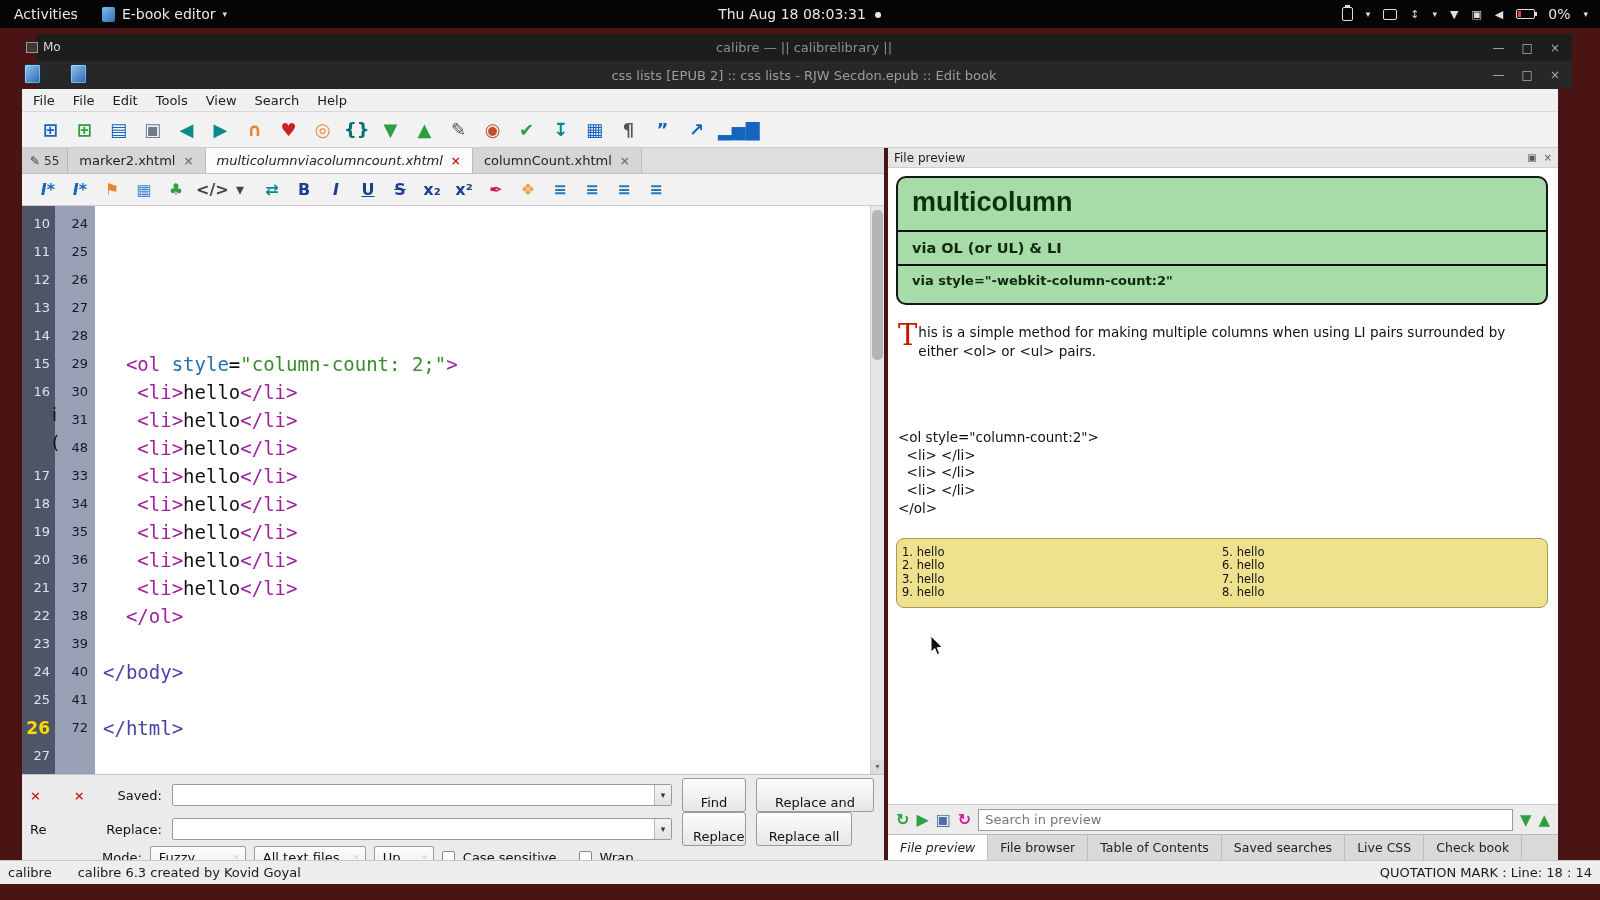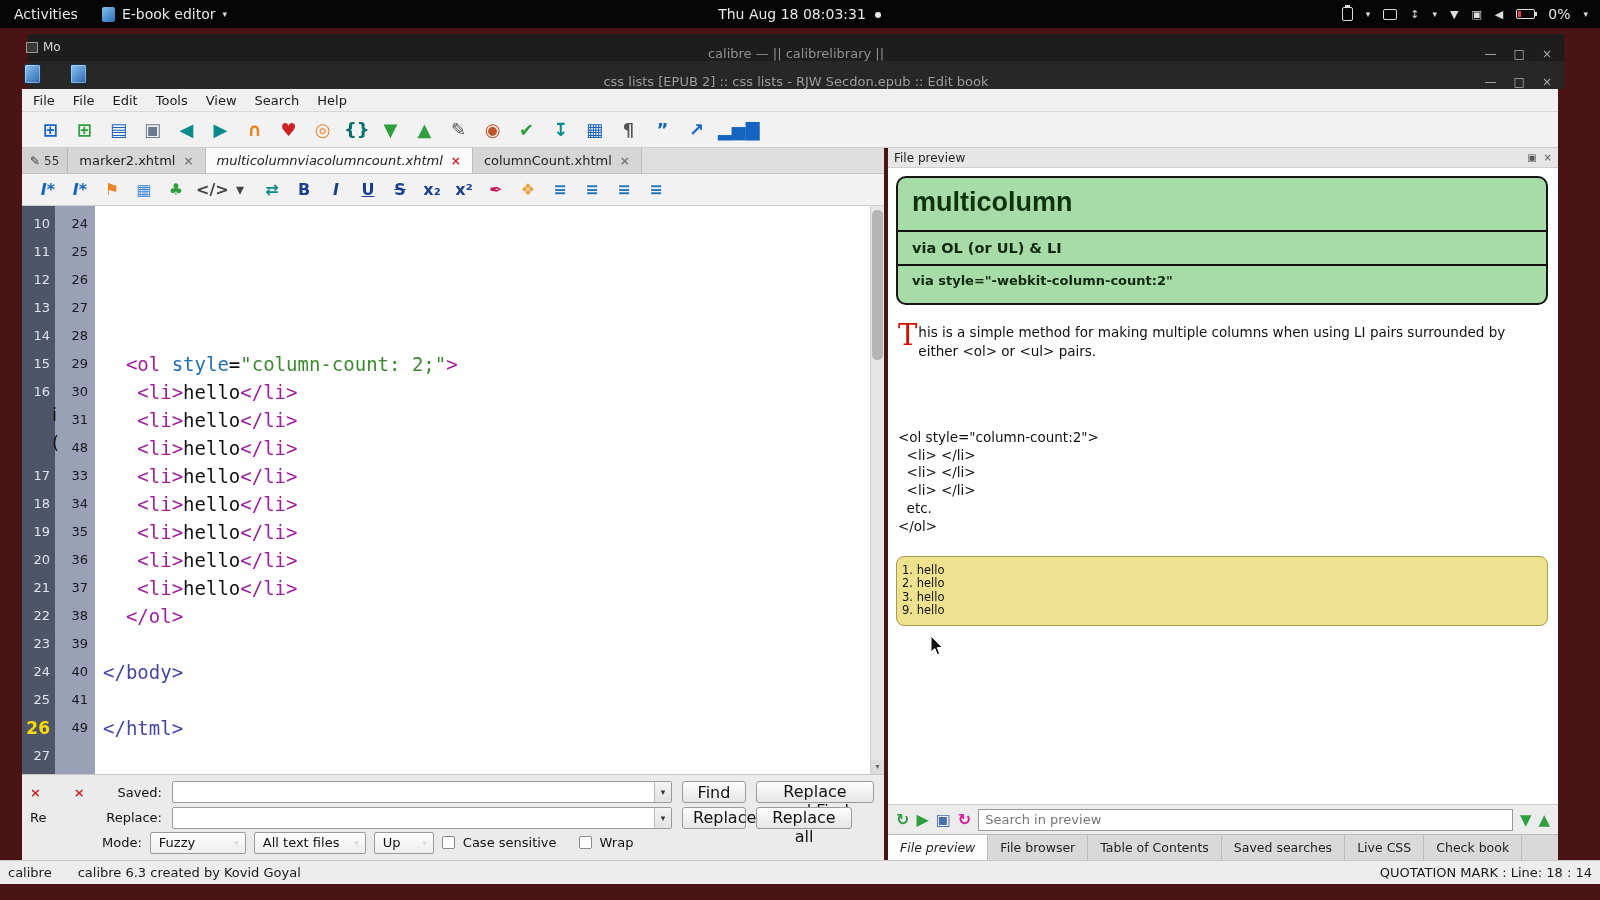--- a/index.html
+++ b/index.html
@@ -19,21 +19,21 @@
   .mini{display:inline-block;border:1px solid #ddd;border-radius:2px;}
   .clipboard{width:11px;height:14px;position:relative;}
   .clipboard::after{content:"";position:absolute;left:2px;top:-3px;width:5px;height:3px;background:#ddd;}
   .photo{width:14px;height:11px;}
   .battery{width:19px;height:10px;position:relative;}
   .battery::after{content:"";position:absolute;right:-3px;top:2px;width:2px;height:4px;background:#ddd;}
   .battery::before{content:"";position:absolute;left:1px;top:1px;width:3px;height:6px;background:#d44;}
   .tray .g{font-size:11px;color:#ddd;}
 
   
-  .titlebar{position:absolute;left:28px;width:1536px;display:flex;align-items:flex-end;justify-content:center;font-size:13px;}
+  .titlebar{position:absolute;left:36px;width:1536px;display:flex;align-items:center;justify-content:center;font-size:13px;}
   .t1{top:34px;height:27px;background:#1d1d1d;color:#8f8f8f;}
   .t2{top:61px;height:28px;background:#272727;color:#9d9d9d;}
   .winctl{position:absolute;right:12px;display:flex;gap:17px;color:#b0b0b0;font-size:12px;}
 
   
   .bg-mo{position:absolute;left:26px;top:40px;display:flex;align-items:center;gap:5px;color:#d8d8d8;font-size:12px;}
   .bg-mo .sq{width:12px;height:11px;border:1px solid #999;background:#3a3a3a;}
   .bg-books{position:absolute;left:24px;top:64px;display:flex;gap:29px;}
   .book{width:17px;height:20px;background:linear-gradient(135deg,#8cc6f2,#2b66b0);border:1px solid #15304f;border-radius:2px;box-shadow:inset 0 0 0 1px rgba(255,255,255,.35);}
 
@@ -71,21 +71,21 @@
   .varrow{position:absolute;left:0;bottom:0;width:13px;height:14px;font-size:8px;color:#666;text-align:center;line-height:14px;background:#dcdcdc;}
 
   
   .find-panel{height:86px;background:#ebebeb;border-top:1px solid #c6c6c6;display:flex;flex-direction:column;justify-content:space-evenly;padding:3px 8px;font-size:13px;color:#111;}
   .f-row{display:flex;align-items:center;gap:10px;}
   .lead{width:132px;display:flex;align-items:center;justify-content:space-between;}
   .closex{color:#c22;font-weight:bold;font-size:13px;}
   .combo-input{height:22px;border:1px solid #9a9a9a;background:#fff;display:flex;align-items:stretch;width:500px;border-radius:2px;}
   .combo-input input{flex:1;border:none;outline:none;font-size:13px;padding:0 5px;font-family:inherit;background:transparent;}
   .combo-input .arrow{width:17px;background:linear-gradient(#f4f4f4,#e2e2e2);border-left:1px solid #b8b8b8;display:flex;align-items:center;justify-content:center;font-size:9px;color:#333;}
-  .btn{height:22px;border:1px solid #9a9a9a;background:linear-gradient(#fdfdfd,#e6e6e6);border-radius:3px;font-size:16px;padding:0 10px;font-family:inherit;color:#111;}
+  .btn{height:32px;border:1px solid #9a9a9a;background:linear-gradient(#fdfdfd,#e6e6e6);border-radius:3px;font-size:13px;padding:16px 10px;font-family:inherit;color:#111;}
   .btn.find{width:64px;} .btn.raf{width:118px;} .btn.rep{width:64px;} .btn.repall{width:96px;}
   .combo{height:22px;border:1px solid #9a9a9a;background:linear-gradient(#fdfdfd,#eee);border-radius:2px;display:flex;align-items:center;justify-content:space-between;padding:0 6px 0 8px;font-size:13px;gap:8px;}
   .cb{width:13px;height:13px;border:1px solid #8a8a8a;background:#fff;border-radius:2px;flex:none;}
   .mode-row{margin-left:72px;gap:8px;}
 
   
   .right-pane{position:absolute;left:888px;top:148px;width:670px;height:712px;background:#fff;display:flex;flex-direction:column;}
   .pv-head{height:20px;background:#e6e6e6;border-bottom:1px solid #cfcfcf;display:flex;align-items:center;font-size:12px;color:#222;padding:0 6px;}
   .pv-head .icons{margin-left:auto;display:flex;gap:7px;color:#555;font-size:10px;}
   .pv-body{flex:1;position:relative;padding:8px 10px 0 8px;background:#fff;overflow:hidden;}
@@ -286,21 +286,21 @@
           <div class="gut-row">48</div>
           <div class="gut-row">33</div>
           <div class="gut-row">34</div>
           <div class="gut-row">35</div>
           <div class="gut-row">36</div>
           <div class="gut-row">37</div>
           <div class="gut-row">38</div>
           <div class="gut-row">39</div>
           <div class="gut-row">40</div>
           <div class="gut-row">41</div>
-          <div class="gut-row">49</div>
+          <div class="gut-row">72</div>
         </div>
       <div class="code"><div class="code-line"></div><div class="code-line"></div><div class="code-line"></div><div class="code-line"></div><div class="code-line"></div><div class="code-line"><span class="tok-tag">  &lt;ol </span><span class="tok-attr">style</span><span class="tok-txt">=</span><span class="tok-str">"column-count: 2;"</span><span class="tok-tag">&gt;</span></div><div class="code-line"><span class="tok-tag">   &lt;li&gt;</span><span class="tok-txt">hello</span><span class="tok-tag">&lt;/li&gt;</span></div><div class="code-line"><span class="tok-tag">   &lt;li&gt;</span><span class="tok-txt">hello</span><span class="tok-tag">&lt;/li&gt;</span></div><div class="code-line"><span class="tok-tag">   &lt;li&gt;</span><span class="tok-txt">hello</span><span class="tok-tag">&lt;/li&gt;</span></div><div class="code-line"><span class="tok-tag">   &lt;li&gt;</span><span class="tok-txt">hello</span><span class="tok-tag">&lt;/li&gt;</span></div><div class="code-line"><span class="tok-tag">   &lt;li&gt;</span><span class="tok-txt">hello</span><span class="tok-tag">&lt;/li&gt;</span></div><div class="code-line"><span class="tok-tag">   &lt;li&gt;</span><span class="tok-txt">hello</span><span class="tok-tag">&lt;/li&gt;</span></div><div class="code-line"><span class="tok-tag">   &lt;li&gt;</span><span class="tok-txt">hello</span><span class="tok-tag">&lt;/li&gt;</span></div><div class="code-line"><span class="tok-tag">   &lt;li&gt;</span><span class="tok-txt">hello</span><span class="tok-tag">&lt;/li&gt;</span></div><div class="code-line"><span class="tok-tag">  &lt;/ol&gt;</span></div><div class="code-line"></div><div class="code-line"><span class="tok-tag2">&lt;/body&gt;</span></div><div class="code-line"></div><div class="code-line"><span class="tok-tag2">&lt;/html&gt;</span></div></div>
       <span class="stray stray1">i</span>
       <span class="stray stray2">(</span>
       <div class="vscroll">
         <div class="vthumb"></div>
         <div class="varrow">▾</div>
       </div>
     </div>
 
@@ -367,29 +367,36 @@
         <div class="hr"></div>
         <div class="sub1">via OL (or UL) &amp; LI</div>
         <div class="hr"></div>
         <div class="sub2">via style="-webkit-column-count:2"</div>
       </div>
       <div class="para">
         <span class="dropcap">T</span><span>his is a simple method for making multiple columns when using LI pairs surrounded by either &lt;ol&gt; or &lt;ul&gt; pairs.</span>
       </div>
       <div class="codeblk">
         
-      <div>&lt;ol style="column-count:2"&gt;</div><div>  &lt;li&gt; &lt;/li&gt;</div><div>  &lt;li&gt; &lt;/li&gt;</div><div>  &lt;li&gt; &lt;/li&gt;</div><div>  etc.</div><div>&lt;/ol&gt;</div></div>
+      <div>&lt;ol style="column-count:2"&gt;</div><div>  &lt;li&gt; &lt;/li&gt;</div><div>  &lt;li&gt; &lt;/li&gt;</div><div>  &lt;li&gt; &lt;/li&gt;</div><div>&lt;/ol&gt;</div></div>
       <div class="ylist">
         <div class="ycol">
 
         <div class="yitem">1. hello</div>
             <div class="yitem">2. hello</div>
             <div class="yitem">3. hello</div>
             <div class="yitem">9. hello</div>
           </div>
+        <div class="ycol">
+
+        <div class="yitem">5. hello</div>
+            <div class="yitem">6. hello</div>
+            <div class="yitem">7. hello</div>
+            <div class="yitem">8. hello</div>
+          </div>
       </div>
       <span class="cursor">
         <svg width="14" height="20" viewBox="0 0 14 20">
             <path d="M1,0 L1,16 L4.8,12.6 L7.3,18.6 L9.7,17.5 L7.2,11.7 L12.2,11.4 Z" fill="#111" stroke="#fff" stroke-width="1"></path>
           </svg>
       </span>
     </div>
 
     <div class="pv-search">
       <span style="display:flex;gap:7px">

